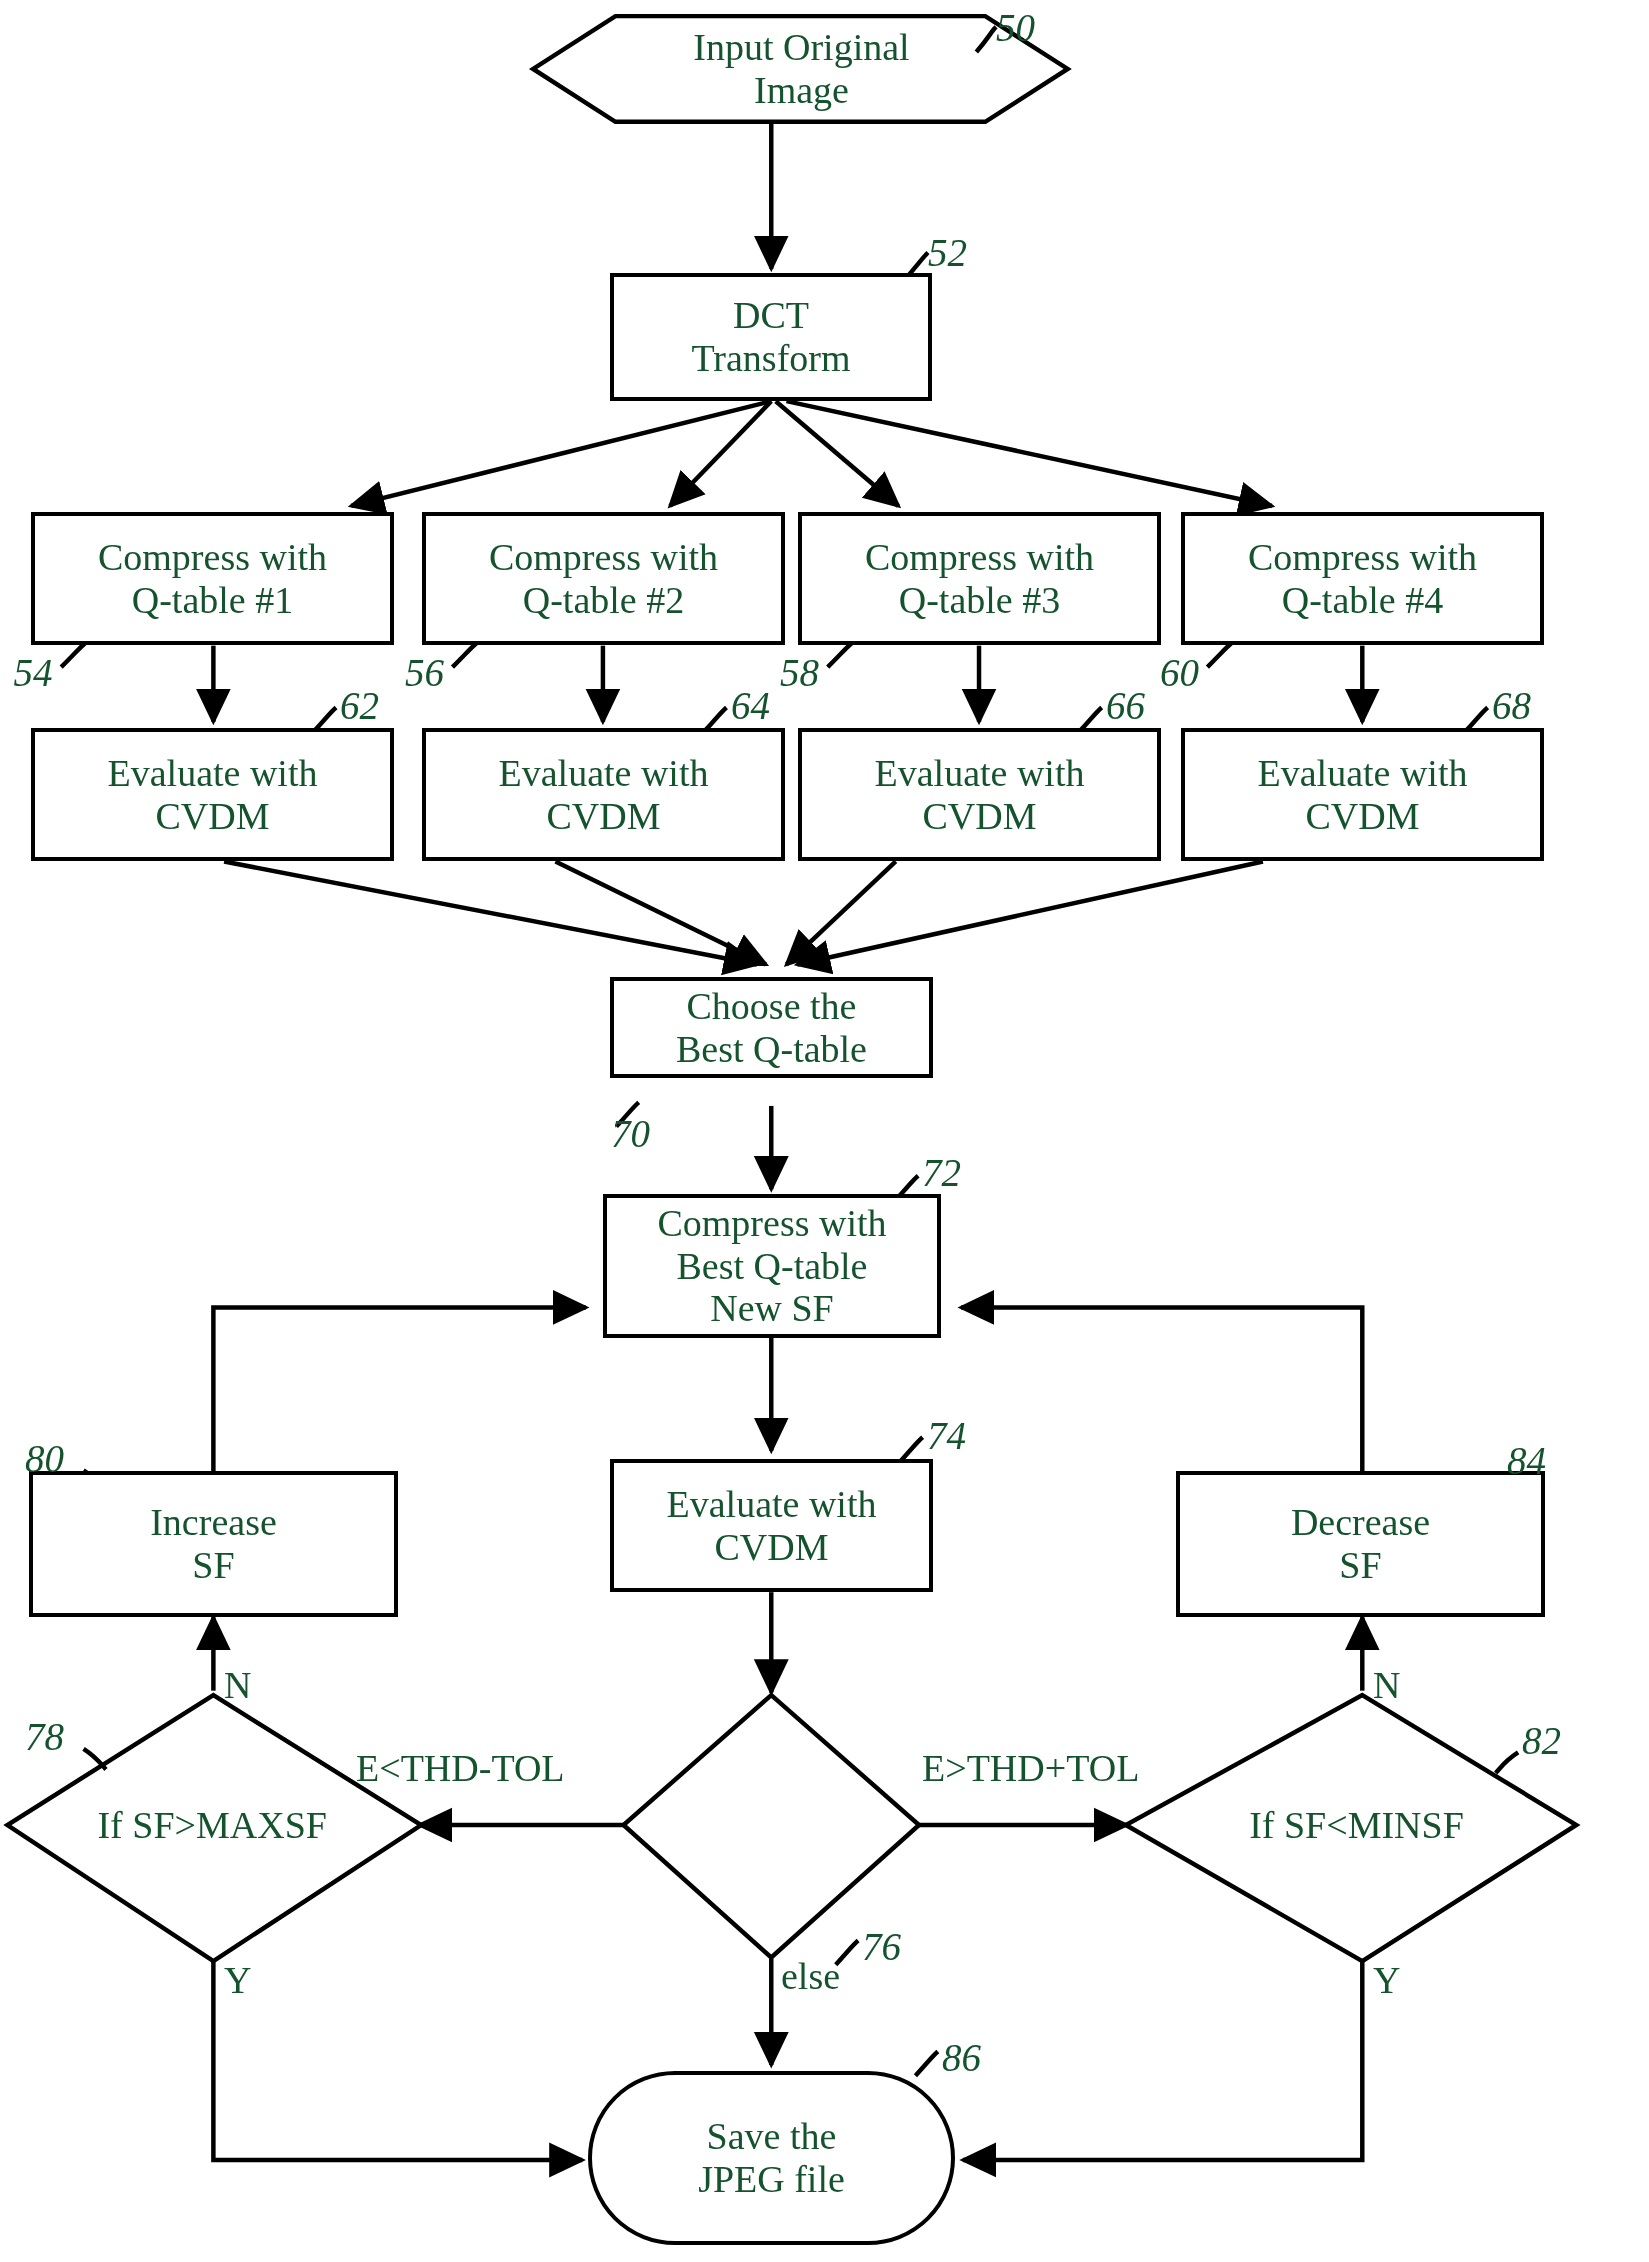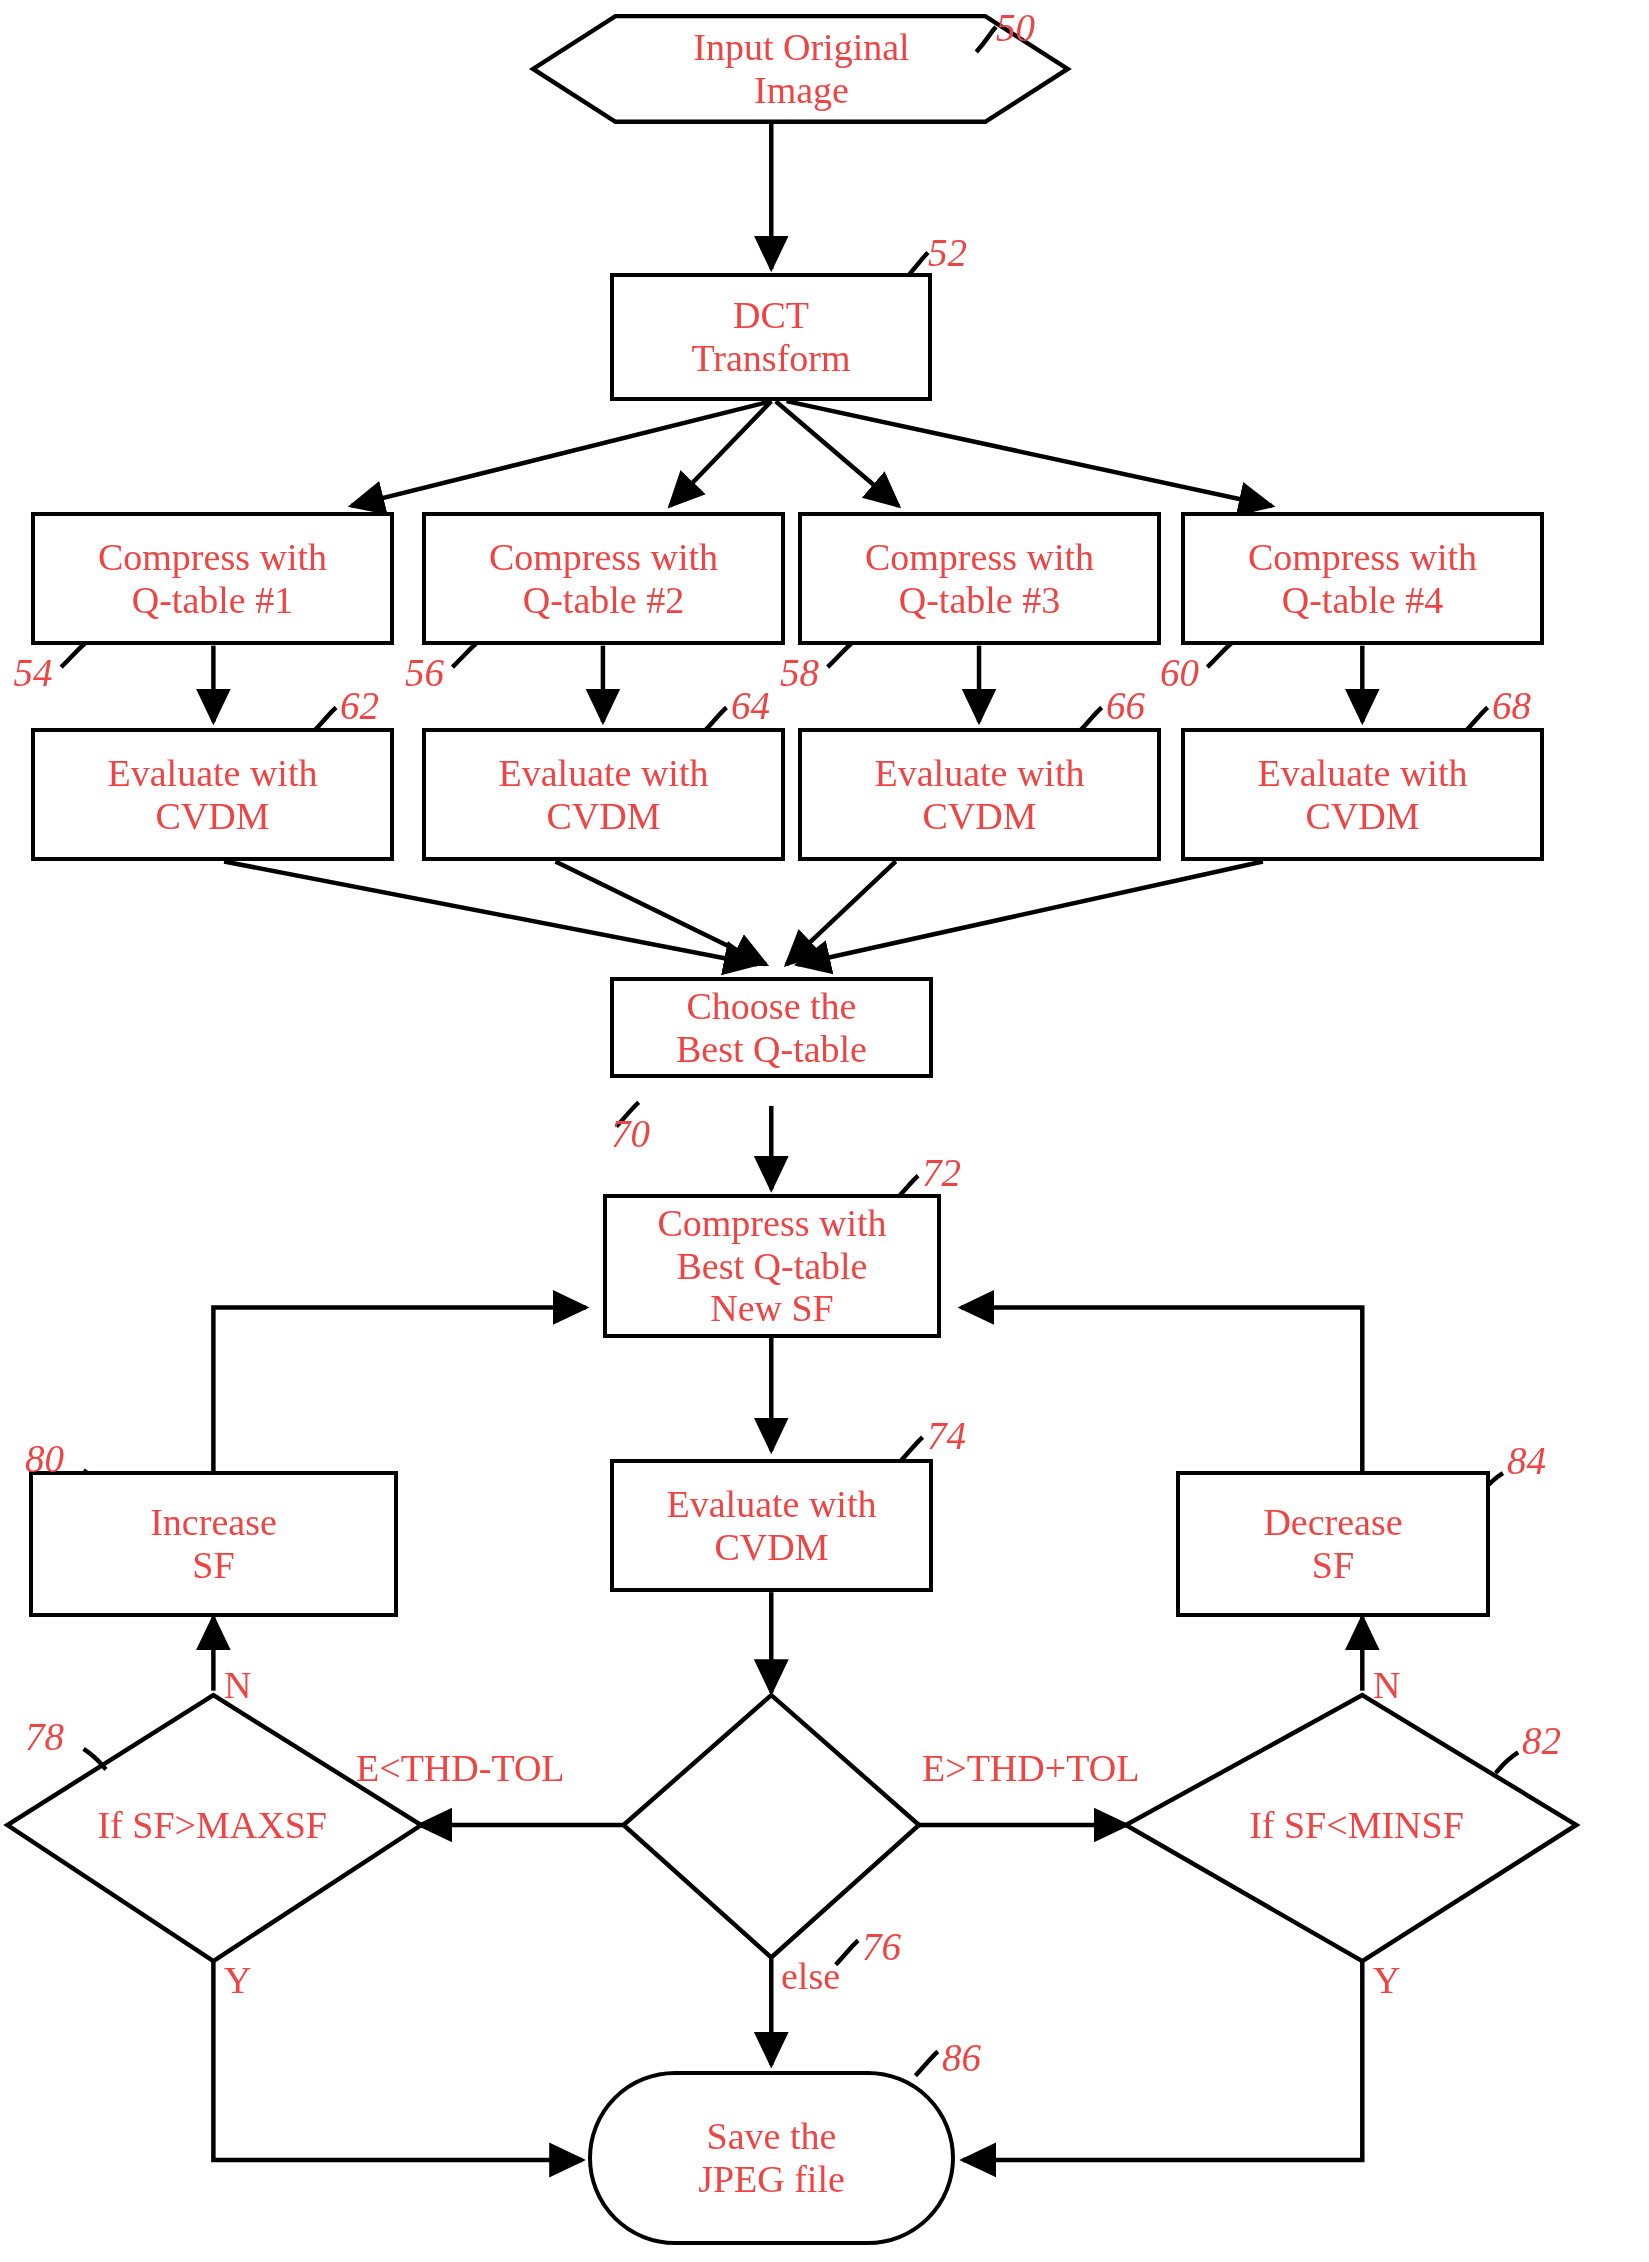--- a/index.html
+++ b/index.html
@@ -6,21 +6,21 @@
     margin: 0;
     padding: 0;
     background: #ffffff;
   }
   #page {
     position: relative;
     width: 1650px;
     height: 2262px;
     background: #ffffff;
     font-family: "Liberation Serif", "DejaVu Serif", serif;
-    color: #ef4444;
+    color: #14532d;
     overflow: hidden;
   }
   #svg-layer {
     position: absolute;
     left: 0; top: 0;
     width: 1650px;
     height: 2262px;
   }
   .node {
     position: absolute;
@@ -231,21 +231,21 @@
 
   <div class="node rect-node" style="left:29px; top:1471px; width:369px; height:146px;">
     <span>Increase
 SF</span>
   </div>
 
   <div class="node diamond-node" style="left:1164px; top:1787px; width:385px; height:77px;">
     <span>If SF&lt;MINSF</span>
   </div>
 
-  <div class="node rect-node" style="left:1176px; top:1471px; width:314px; height:146px;">
+  <div class="node rect-node" style="left:1176px; top:1471px; width:369px; height:146px;">
     <span>Decrease
 SF</span>
   </div>
 
   <div class="node term-node" style="left:588px; top:2071px; width:367px; height:174px;">
     <span>Save the
 JPEG file</span>
   </div>
 
   <div class="ref" style="left:996px; top:4.5px;">50</div>

